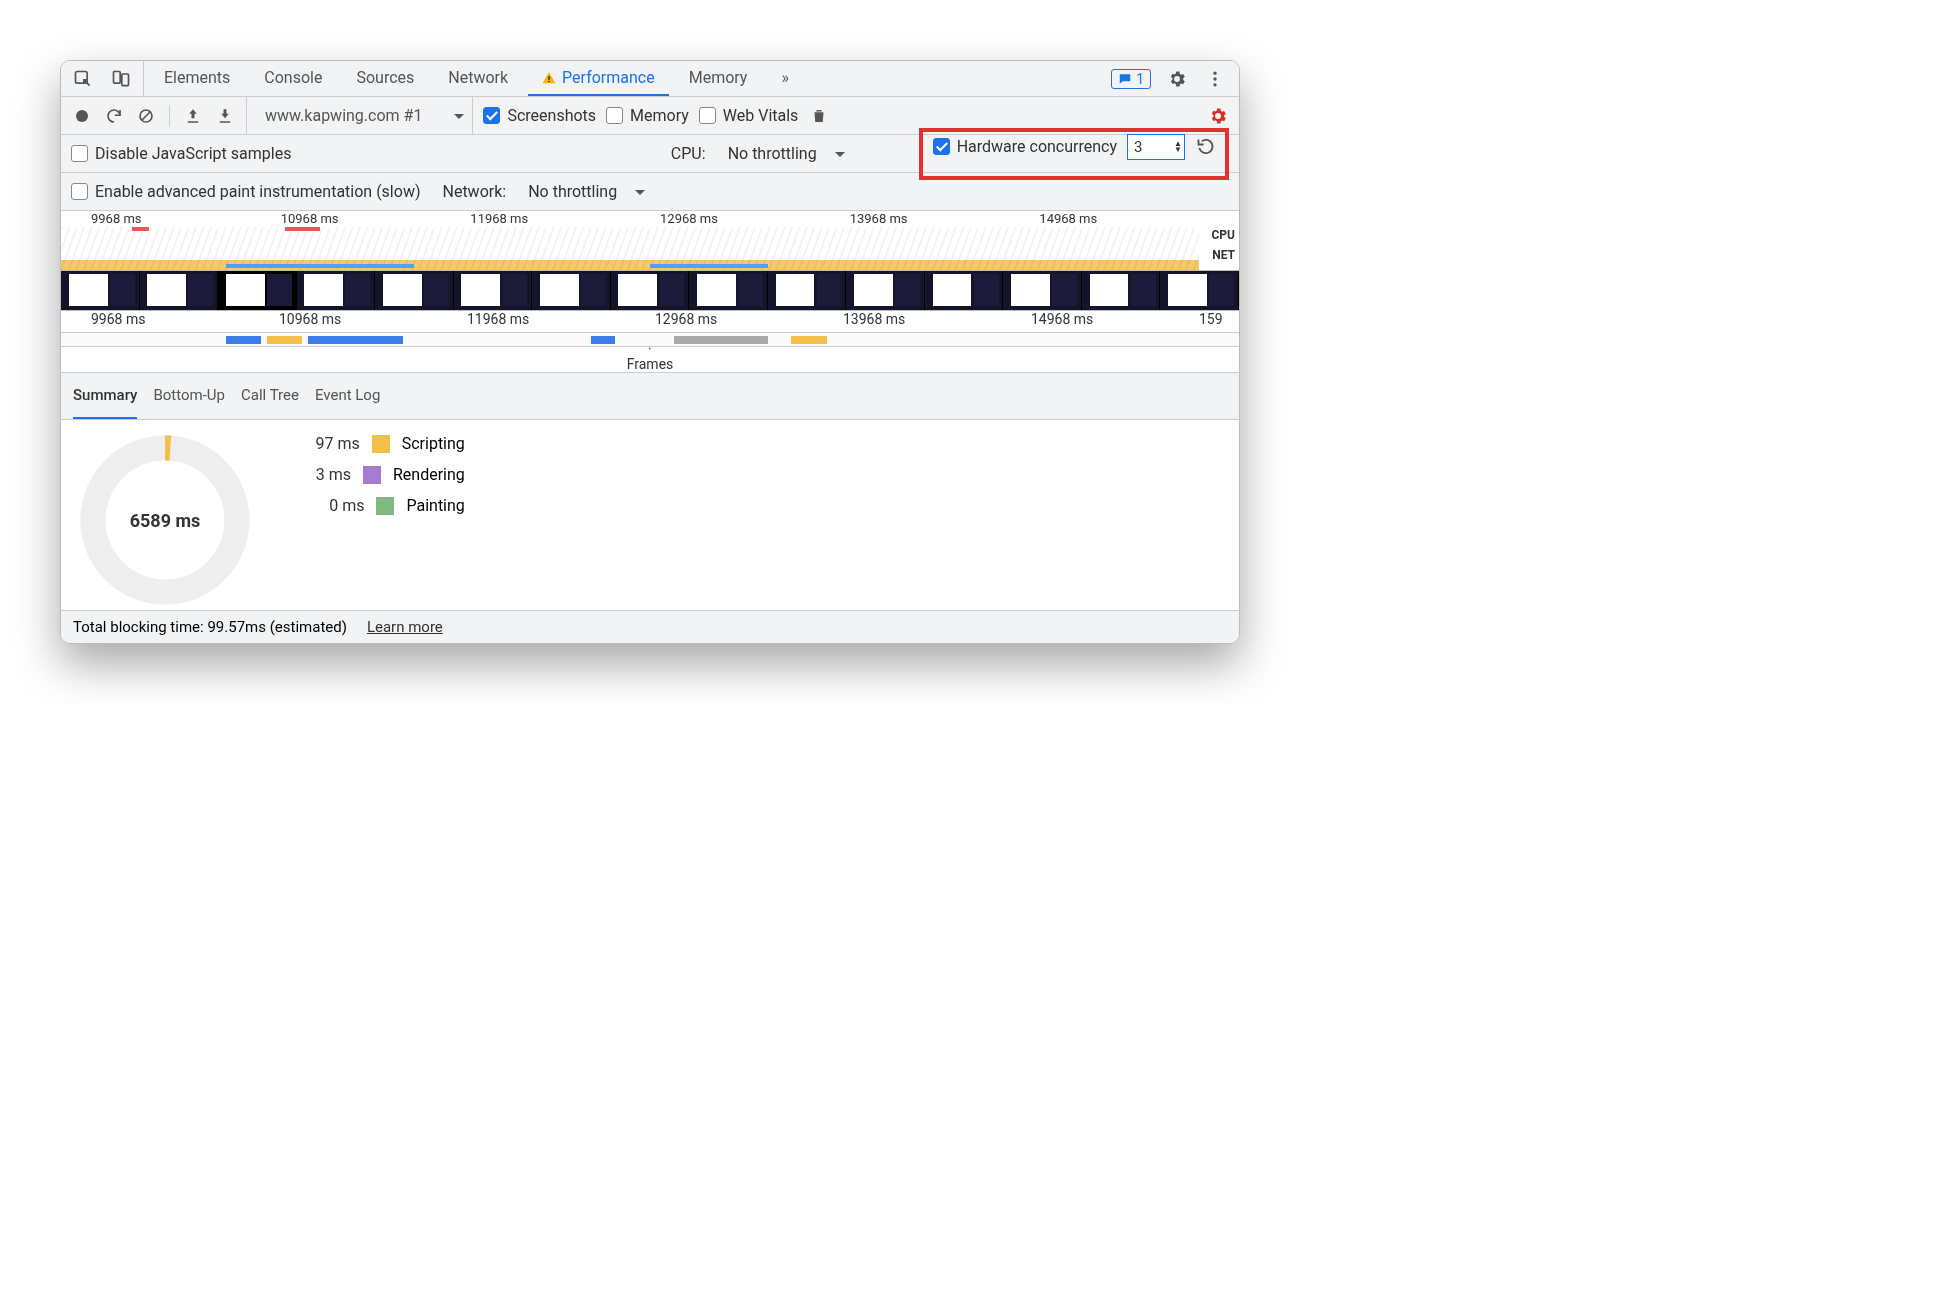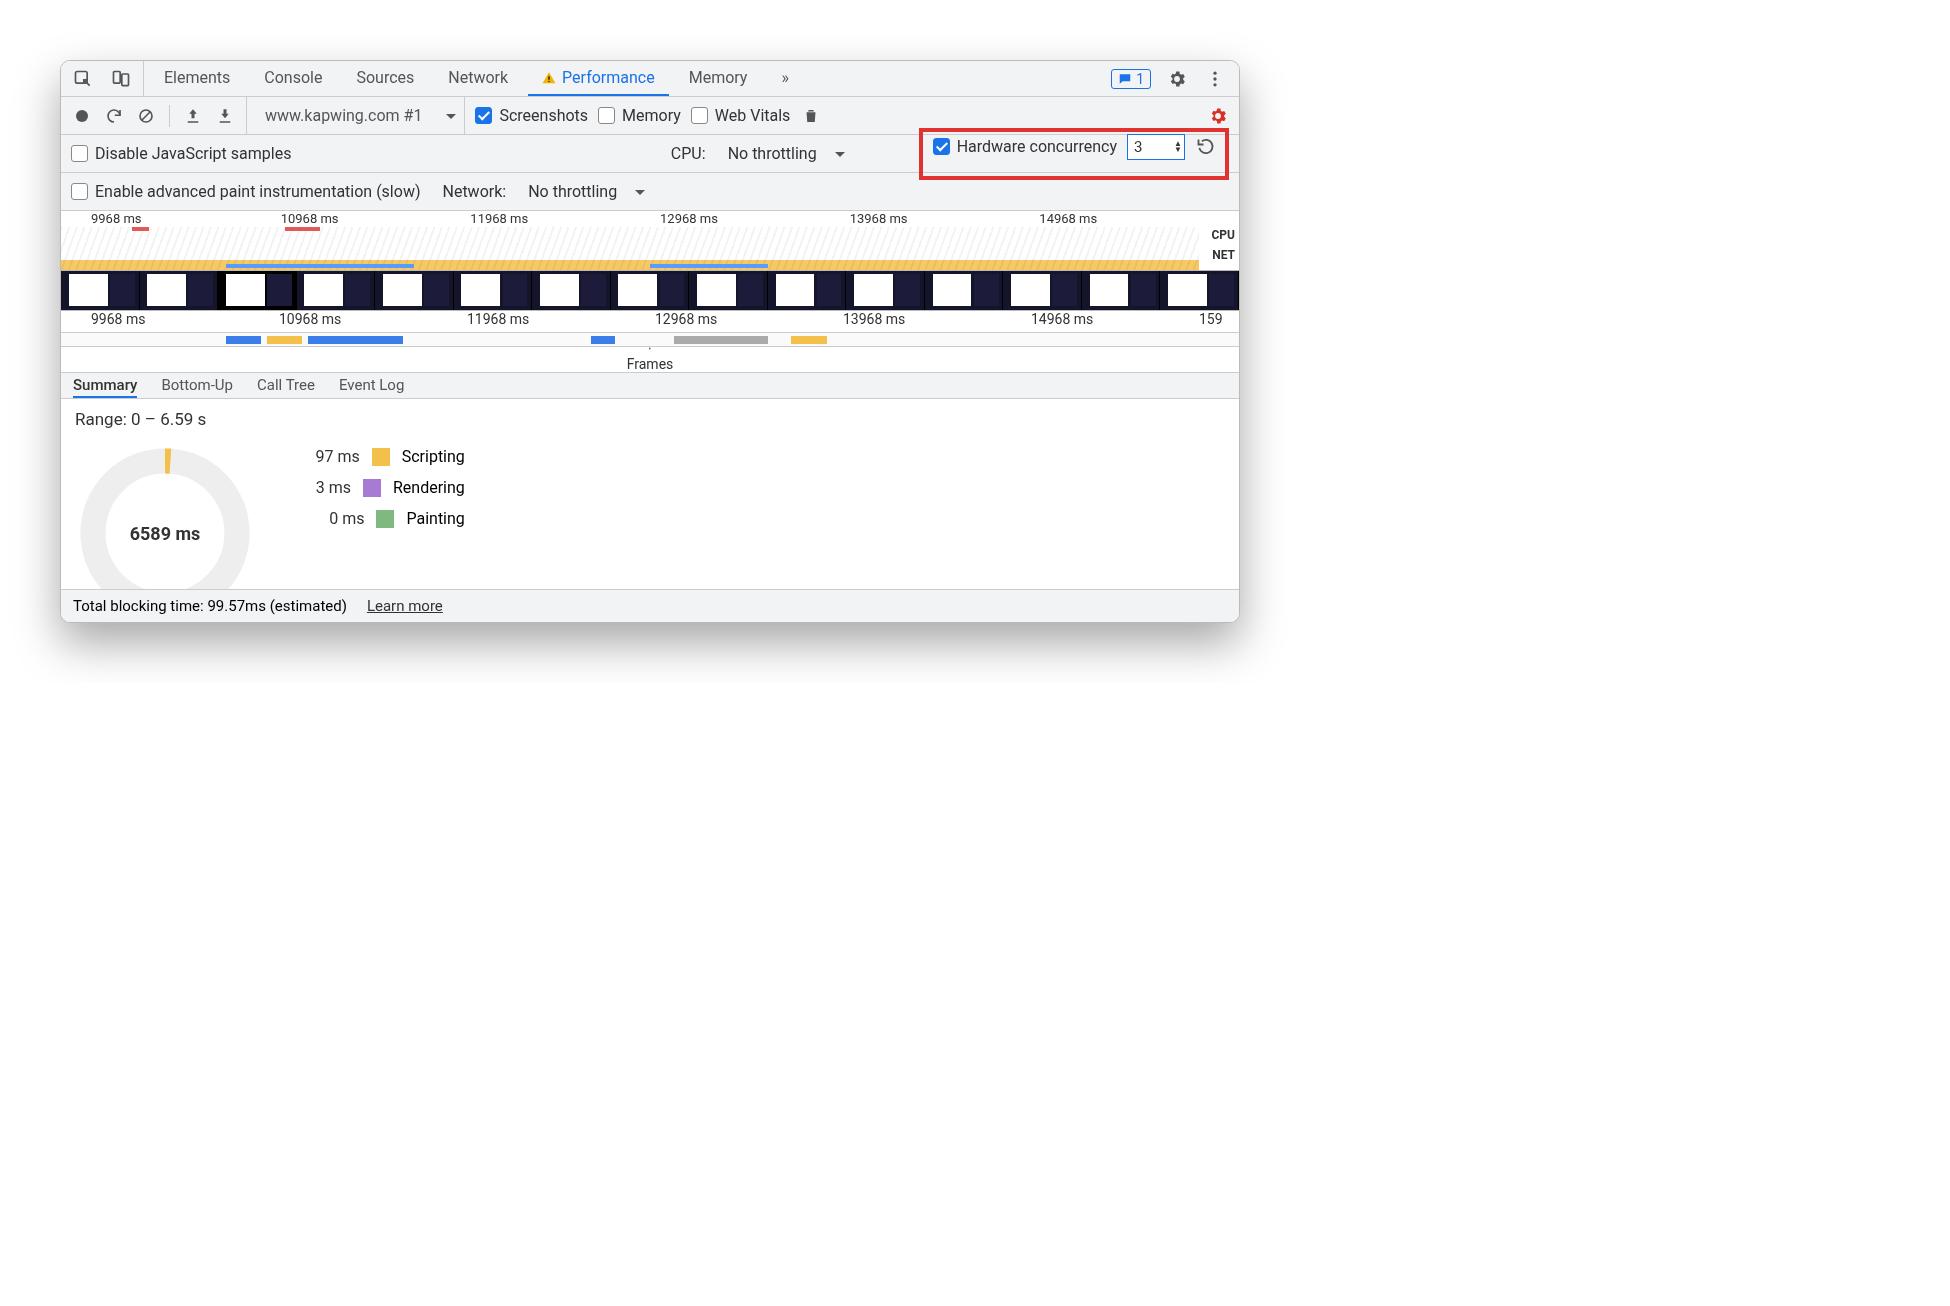--- a/index.html
+++ b/index.html
@@ -43,21 +43,21 @@
   .tab.active { color:#1a73e8; border-bottom-color:#1a73e8; }
   .tab-warn-icon { width:14px; height:14px; }
   .tb-right { display:flex; align-items:center; gap:14px; padding:0 12px; }
   .badge-msg { border:1px solid #1a73e8; border-radius:3px; color:#1a73e8; display:flex; align-items:center; gap:4px; padding:1px 6px; font-size:14px;}
   .toolbar {
     display:flex; align-items:center; height:38px; border-bottom:1px solid #ccc;
     padding:0 10px; gap:10px; background:#f1f3f4;
   }
   .tbar-icon { color:#555; width:22px; height:22px; display:flex; align-items:center; justify-content:center; cursor:pointer;}
   .vdiv { width:1px; height:22px; background:#ccc; margin:0 2px;}
-  .origin-select { display:flex; align-items:center; gap:24px; padding:0 8px 0 18px; color:#555; font-size:16px; border-left:1px solid #ccc; border-right:1px solid #ccc; height:100%;}
+  .origin-select { display:flex; align-items:center; gap:32px; padding:0 8px 0 18px; color:#555; font-size:16px; border-left:1px solid #ccc; border-right:1px solid #ccc; height:100%;}
   .chk { position:relative; width:17px; height:17px; border:1px solid #888; border-radius:3px; display:inline-block; background:#fff;}
   .chk.checked { background:#1a73e8; border-color:#1a73e8; }
   .chk.checked::after { content:""; position:absolute; left:5px; top:1px; width:4px; height:9px; border:solid #fff; border-width:0 2px 2px 0; transform:rotate(45deg);}
   .chk-lbl { display:flex; align-items:center; gap:7px; color:#333; font-size:16px;}
   .toolbar .spacer { flex:1; }
   .gear-red { color:#d93025; }
   .options-row {
     display:flex; align-items:center; height:38px; padding:0 10px; gap:22px;
     border-bottom:1px solid #ccc; background:#f1f3f4; font-size:16px; color:#333;
   }
@@ -91,22 +91,22 @@
   .flame-slim { height:14px; border-bottom:1px solid #ccc; position:relative; background:#fafafa;}
   .fl-blue { position:absolute; top:3px; height:8px; background:#3b7de9;}
   .fl-yellow { position:absolute; top:3px; height:8px; background:#f3c14b;}
   .fl-grey { position:absolute; top:3px; height:8px; background:#aaa;}
   .frames-row {
     height:26px; border-bottom:1px solid #ccc; background:#fff; display:flex; align-items:center;
     padding:0 8px; gap:6px; font-size:14px; color:#333;flex-direction:column;
   }
   .disclosure { width:10px; height:10px; display:inline-block;}
   .result-tabs {
-    display:flex; height:26px; border-bottom:1px solid #ccc; background:#f1f3f4;
-    align-items:center; gap:24px; padding:0 12px; font-size:15px; color:#555;
+    display:flex; height:47px; border-bottom:1px solid #ccc; background:#f1f3f4;
+    align-items:center; gap:16px; padding:0 12px; font-size:15px; color:#555;
   }
   .result-tabs .rtab { height:100%; display:flex; align-items:center; cursor:pointer; border-bottom:2px solid transparent;}
   .result-tabs .rtab.active { color:#333; border-bottom-color:#1a73e8; font-weight:500;}
   .summary-area { padding:10px 14px 0 14px; background:#fff; height:190px; overflow:hidden;}
   .range-text { font-size:17px; color:#333; margin-bottom:14px;}
   .summary-body { display:flex; gap:40px; align-items:flex-start;}
   .donut { position:relative; width:180px; height:180px;}
   .donut svg { width:100%; height:100%;}
   .donut-center { position:absolute; top:0; left:0; width:100%; height:100%; display:flex; align-items:center; justify-content:center; font-size:18px; font-weight:700; color:#333;}
   .legend { display:flex; flex-direction:column; gap:12px; padding-top:4px;}
@@ -365,21 +365,20 @@
       </div>
     <div class="rtab">
         <span>Call Tree</span>
       </div>
     <div class="rtab">
         <span>Event Log</span>
       </div>
   </div>
 
   <div class="summary-area">
-    <div class="range-text">Range: 0 – 6.59 s</div>
     <div class="summary-body">
       <div class="donut">
         <svg viewBox="0 0 100 100">
           <circle cx="50" cy="50" r="40" fill="none" stroke="#eee" stroke-width="14"></circle>
           <path d="M50 10 A40 40 0 0 1 53 10.1" fill="none" stroke="#f3c14b" stroke-width="14"></path>
         </svg>
         <div class="donut-center">6589 ms</div>
       </div>
       <div class="legend">
         <div class="legend-row">

